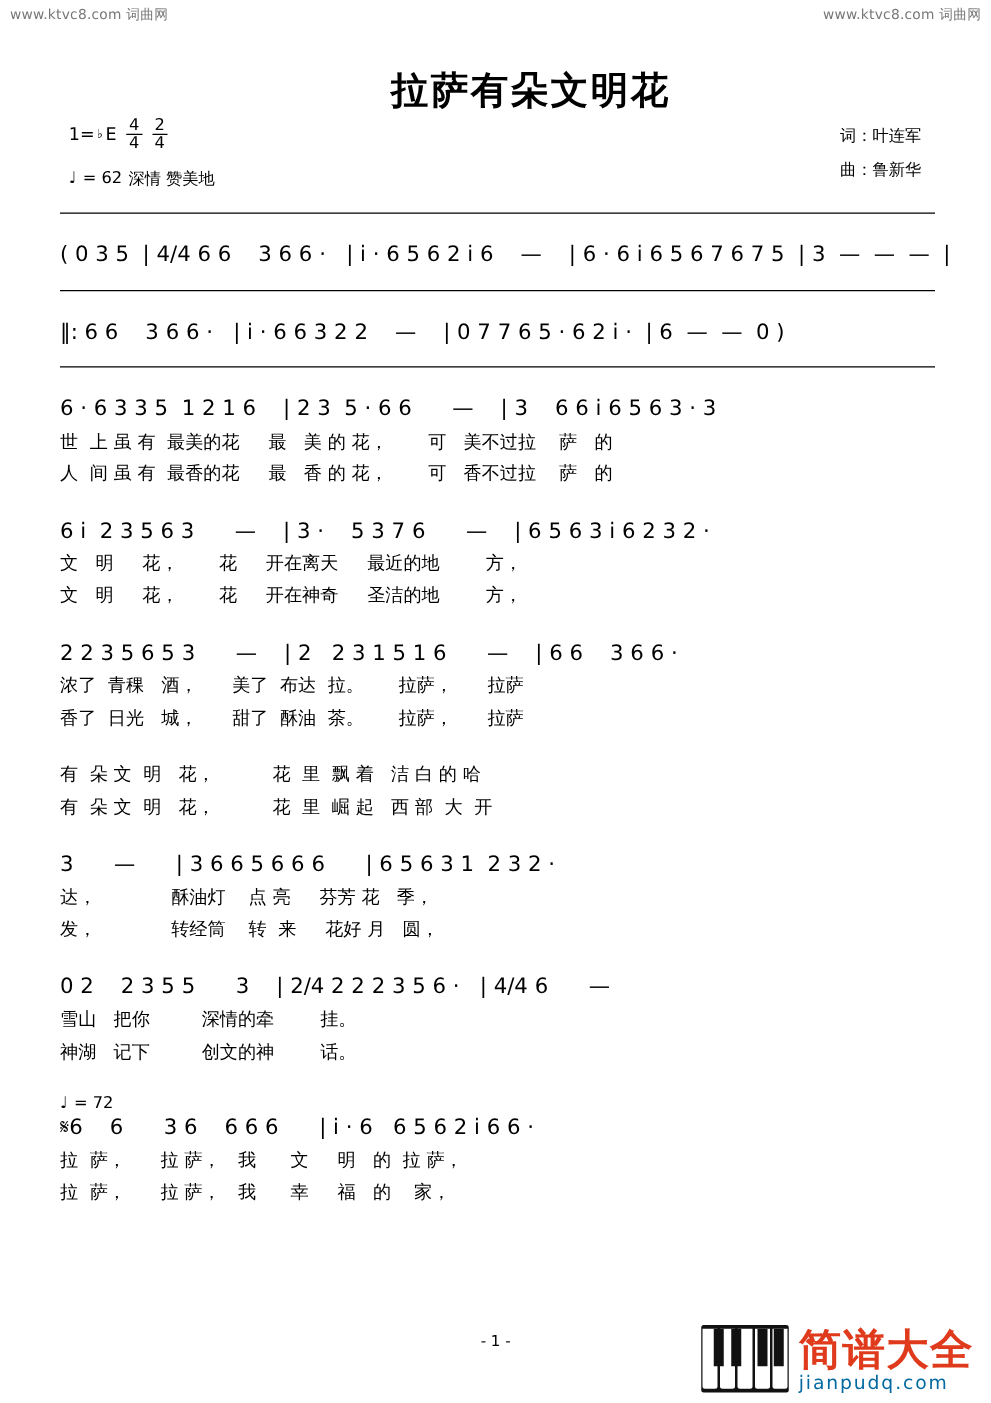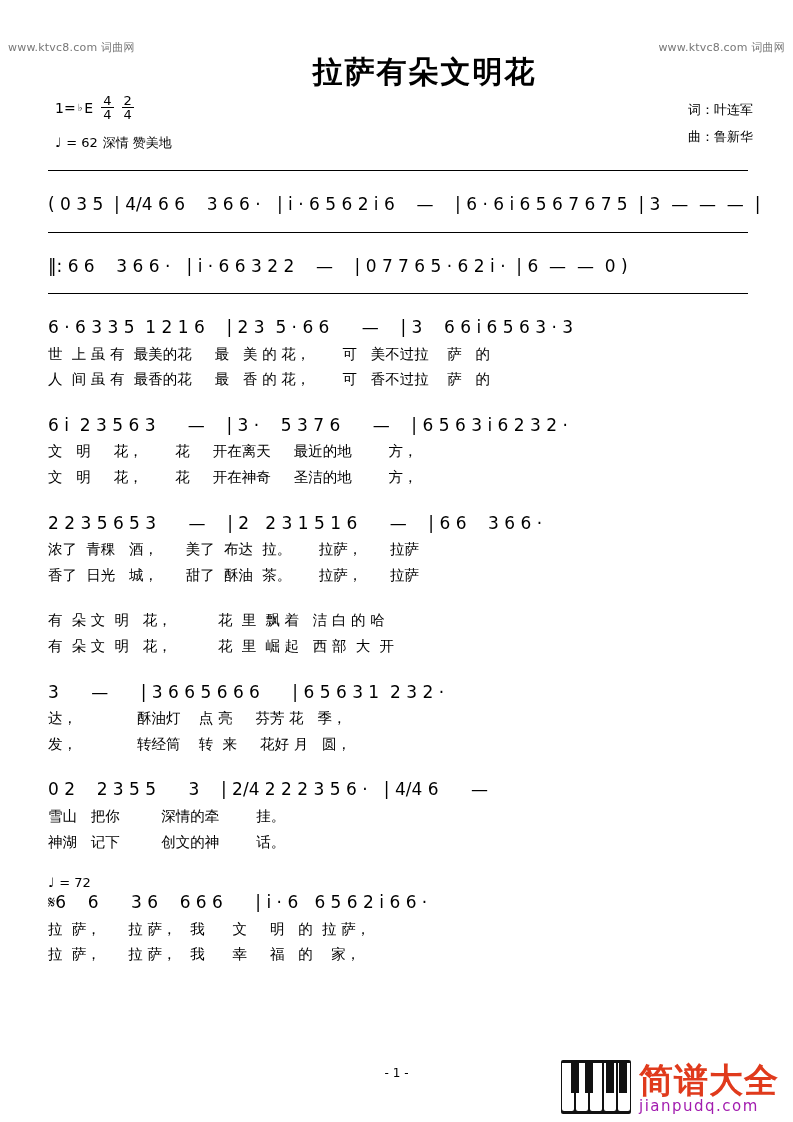--- a/index.html
+++ b/index.html
@@ -8,21 +8,20 @@
     background:#ffffff;
     font-family:"DejaVu Sans","Liberation Sans",sans-serif;
     color:#000;
     position:relative;
     overflow:hidden;
   }
   .wm{
     position:absolute;top:4px;
     font-size:11px;color:#777;letter-spacing:.2px;
     white-space:nowrap;
-    margin-top:36px;
   }
   .wm.left{left:8px;}
   .wm.right{right:8px;}
 
   .title{
     position:absolute;top:52px;left:0;width:793px;
     text-align:center;
     font-family:"DejaVu Sans","Liberation Sans",sans-serif;
     font-weight:bold;
     font-size:30px;
@@ -39,21 +38,21 @@
   .frac{
     display:inline-block;text-align:center;line-height:1.02;
     font-size:13px;margin-left:6px;
   }
   .frac .num{display:block;border-bottom:1.4px solid #000;padding:0 2px;}
   .frac .den{display:block;padding:0 2px;}
   .tempo-line{margin-top:12px;font-size:13px;display:flex;align-items:center;gap:5px;}
   .notehead{font-size:13px;}
 
   .meta-right{
-    position:absolute;right:40px;top:96px;
+    position:absolute;right:56px;top:96px;
     font-size:13px;text-align:center;line-height:2.1;
   }
 
   .sheet{
     position:absolute;left:48px;top:168px;width:700px;
   }
   .system{position:relative;margin-bottom:14px;margin-top:21px;}
   .notes{
     font-family:"DejaVu Sans","Liberation Sans",sans-serif;
     font-size:17px;
@@ -85,21 +84,21 @@
     display:flex;
   }
   .piano .wk{flex:1;background:#fff;margin:3px 1px;border-radius:0 0 2px 2px;}
   .piano .bk{position:absolute;top:3px;width:8px;height:30px;background:#111;}
   .logo-text{line-height:1;}
   .logo-text .big{
     font-size:34px;font-weight:bold;color:#e03a1c;letter-spacing:1px;
     font-family:"DejaVu Sans","Liberation Sans",sans-serif;
   }
   .logo-text .small{
-    font-size:15px;color:#a21caf;letter-spacing:1.5px;margin-top:2px;
+    font-size:15px;color:#0369a1;letter-spacing:1.5px;margin-top:2px;
     font-family:"DejaVu Sans","Liberation Sans",sans-serif;
   }
 </style>
 </head>
 <body>
 
 <div class="wm left">www.ktvc8.com  词曲网</div>
 <div class="wm right">www.ktvc8.com  词曲网</div>
 
 <div class="title">拉萨有朵文明花</div>

